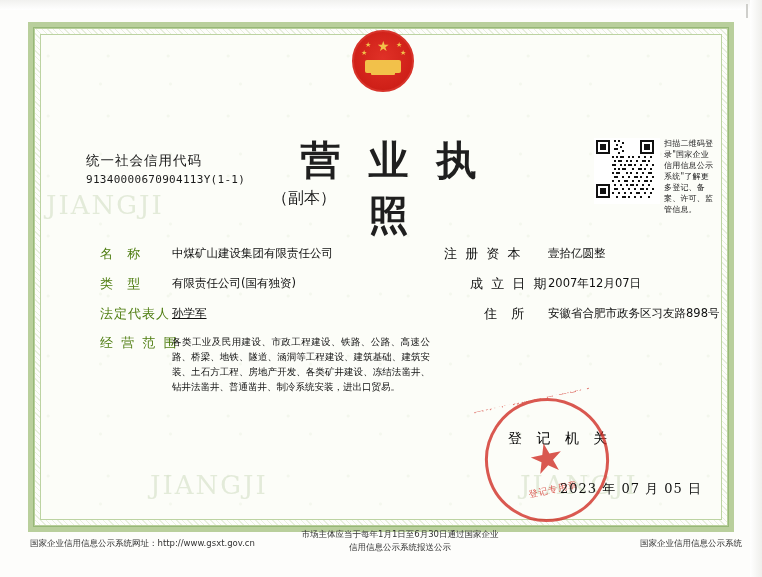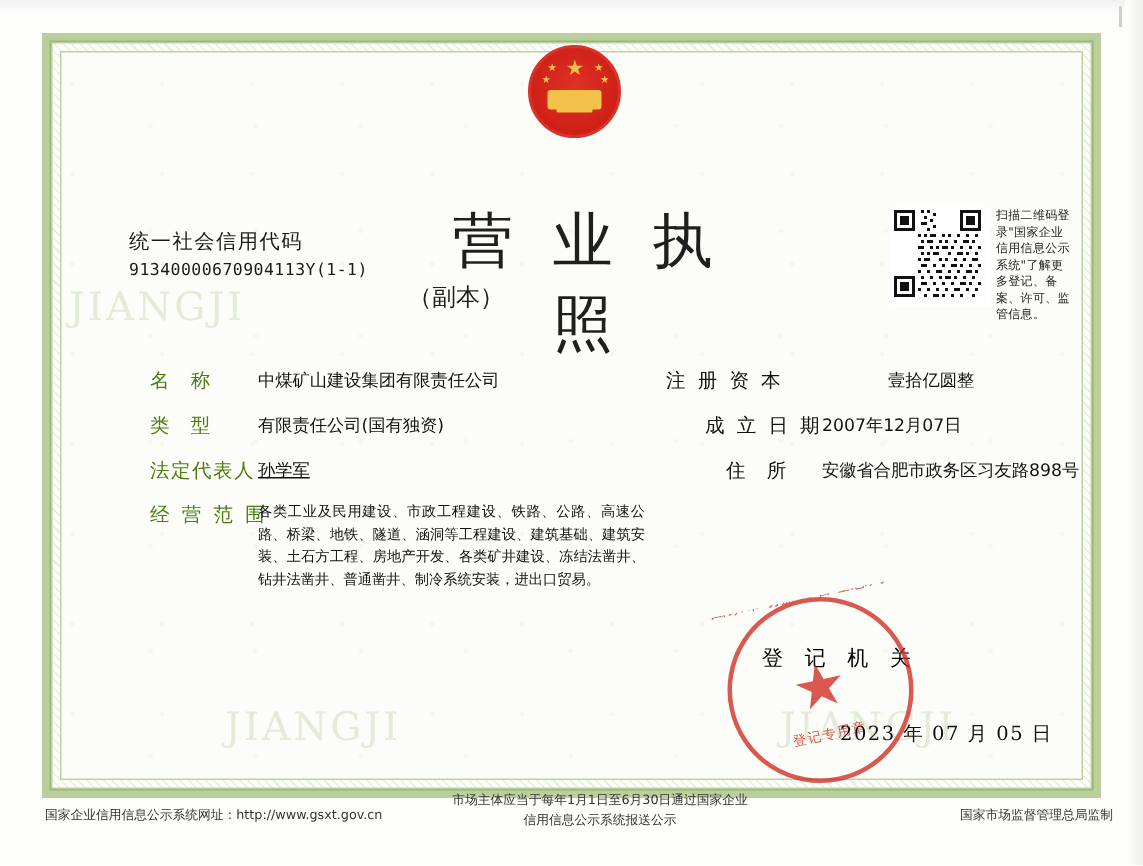--- a/index.html
+++ b/index.html
@@ -120,21 +120,21 @@
   .emblem .s3 { left: 44px; top: 12px; }
   .emblem .s4 { left: 48px; top: 20px; }
 
   
   .title-main {
     position: absolute;
     left: 272px; top: 133px;
     width: 240px;
     text-align: center;
     font-family: "DejaVu Serif", "Liberation Serif", serif;
-    font-weight: normal;
+    font-weight: bold;
     font-size: 40px;
     letter-spacing: 7px;
     color: #1f1f1f;
   }
   .title-sub {
     position: absolute;
     left: 272px; top: 188px;
     width: 240px;
     text-align: left;
     font-size: 16px;
@@ -468,21 +468,21 @@
   <div class="field-label" style="left:100px; top:275px;">类    型</div>
   <div class="field-value" style="left:172px; top:276px;">有限责任公司(国有独资)</div>
 
   <div class="field-label" style="left:100px; top:305px; letter-spacing:1px;">法定代表人</div>
   <div class="field-value" style="left:172px; top:306px;text-decoration:underline;">孙学军</div>
 
   <div class="field-label" style="left:100px; top:334px; letter-spacing:2px;">经 营 范 围</div>
   <div class="scope-value">各类工业及民用建设、市政工程建设、铁路、公路、高速公路、桥梁、地铁、隧道、涵洞等工程建设、建筑基础、建筑安装、土石方工程、房地产开发、各类矿井建设、冻结法凿井、钻井法凿井、普通凿井、制冷系统安装，进出口贸易。</div>
 
   <div class="r-label" style="left:444px; top:245px; letter-spacing:2px;">注 册 资 本</div>
-  <div class="r-value" style="left:548px; top:246px;margin-left:44px;">壹拾亿圆整</div>
+  <div class="r-value" style="left:548px; top:246px;">壹拾亿圆整</div>
 
   <div class="r-label" style="left:470px; top:275px; letter-spacing:2px;">成 立 日 期</div>
   <div class="r-value" style="left:548px; top:276px;">2007年12月07日</div>
 
   <div class="r-label" style="left:484px; top:305px;text-align:right;">住    所</div>
   <div class="r-value" style="left:548px; top:306px;">安徽省合肥市政务区习友路898号</div>
 
   <div class="registry">登 记 机 关</div>
 
   <div class="seal">
@@ -501,14 +501,14 @@
     <span class="num">2023</span>
     <span>年</span>
     <span class="num">07</span>
     <span>月</span>
     <span class="num">05</span>
     <span>日</span>
   </div>
 
   <div class="footer-left">国家企业信用信息公示系统网址：http://www.gsxt.gov.cn</div>
   <div class="footer-center">市场主体应当于每年1月1日至6月30日通过国家企业信用信息公示系统报送公示</div>
-  <div class="footer-right">国家市场监督管理总局监制</div>
+  <div class="footer-right">国家企业信用信息公示系统</div>
 </div>
 
 </body></html>

